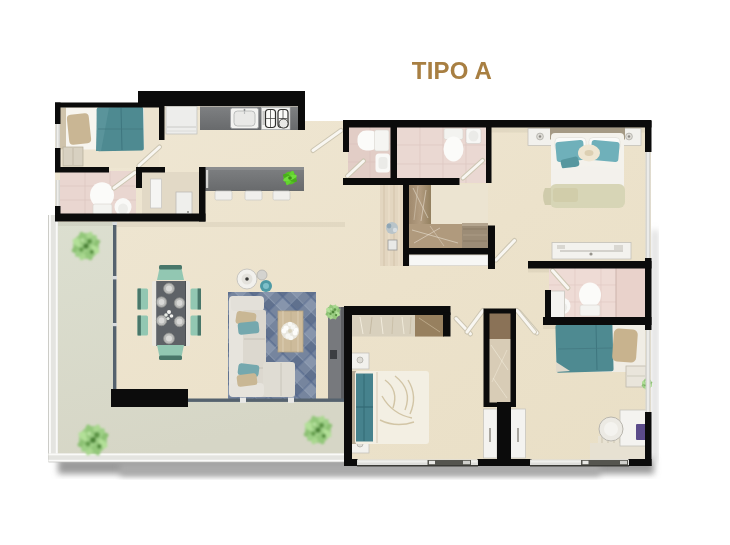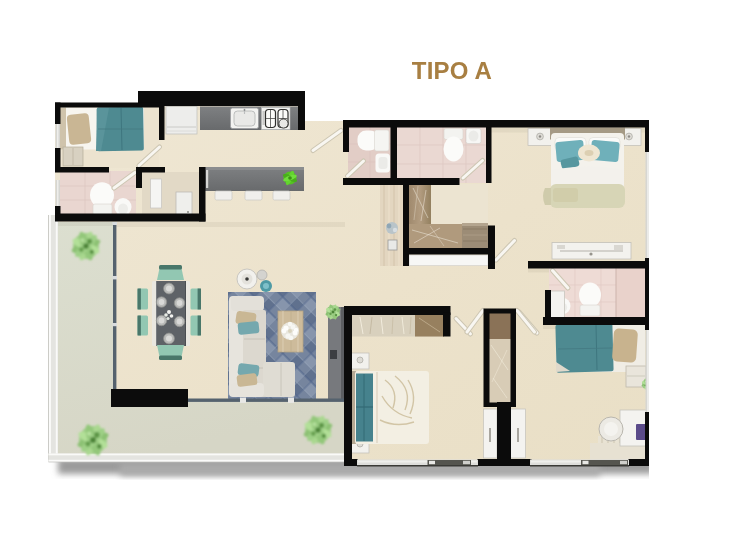--- a/index.html
+++ b/index.html
@@ -1,16 +1,16 @@
 <!DOCTYPE html>
 <html><head>
 <meta charset="utf-8">
 <style>
 html,body{margin:0;padding:0;background:#ffffff;}
-.page{width:649px;height:545px;position:relative;background:#ffffff;overflow:hidden;font-family:"Liberation Sans",sans-serif;}
+.page{width:730px;height:545px;position:relative;background:#ffffff;overflow:hidden;font-family:"Liberation Sans",sans-serif;}
 </style>
 </head>
 <body>
 <div class="page">
 <svg width="730" height="545" viewBox="0 0 730 545" xmlns="http://www.w3.org/2000/svg">
 <defs>
 <filter id="soft" x="-30%" y="-30%" width="160%" height="160%">
           <feGaussianBlur stdDeviation="3.2"></feGaussianBlur>
         </filter>
 <filter id="soft2" x="-40%" y="-40%" width="180%" height="180%">

